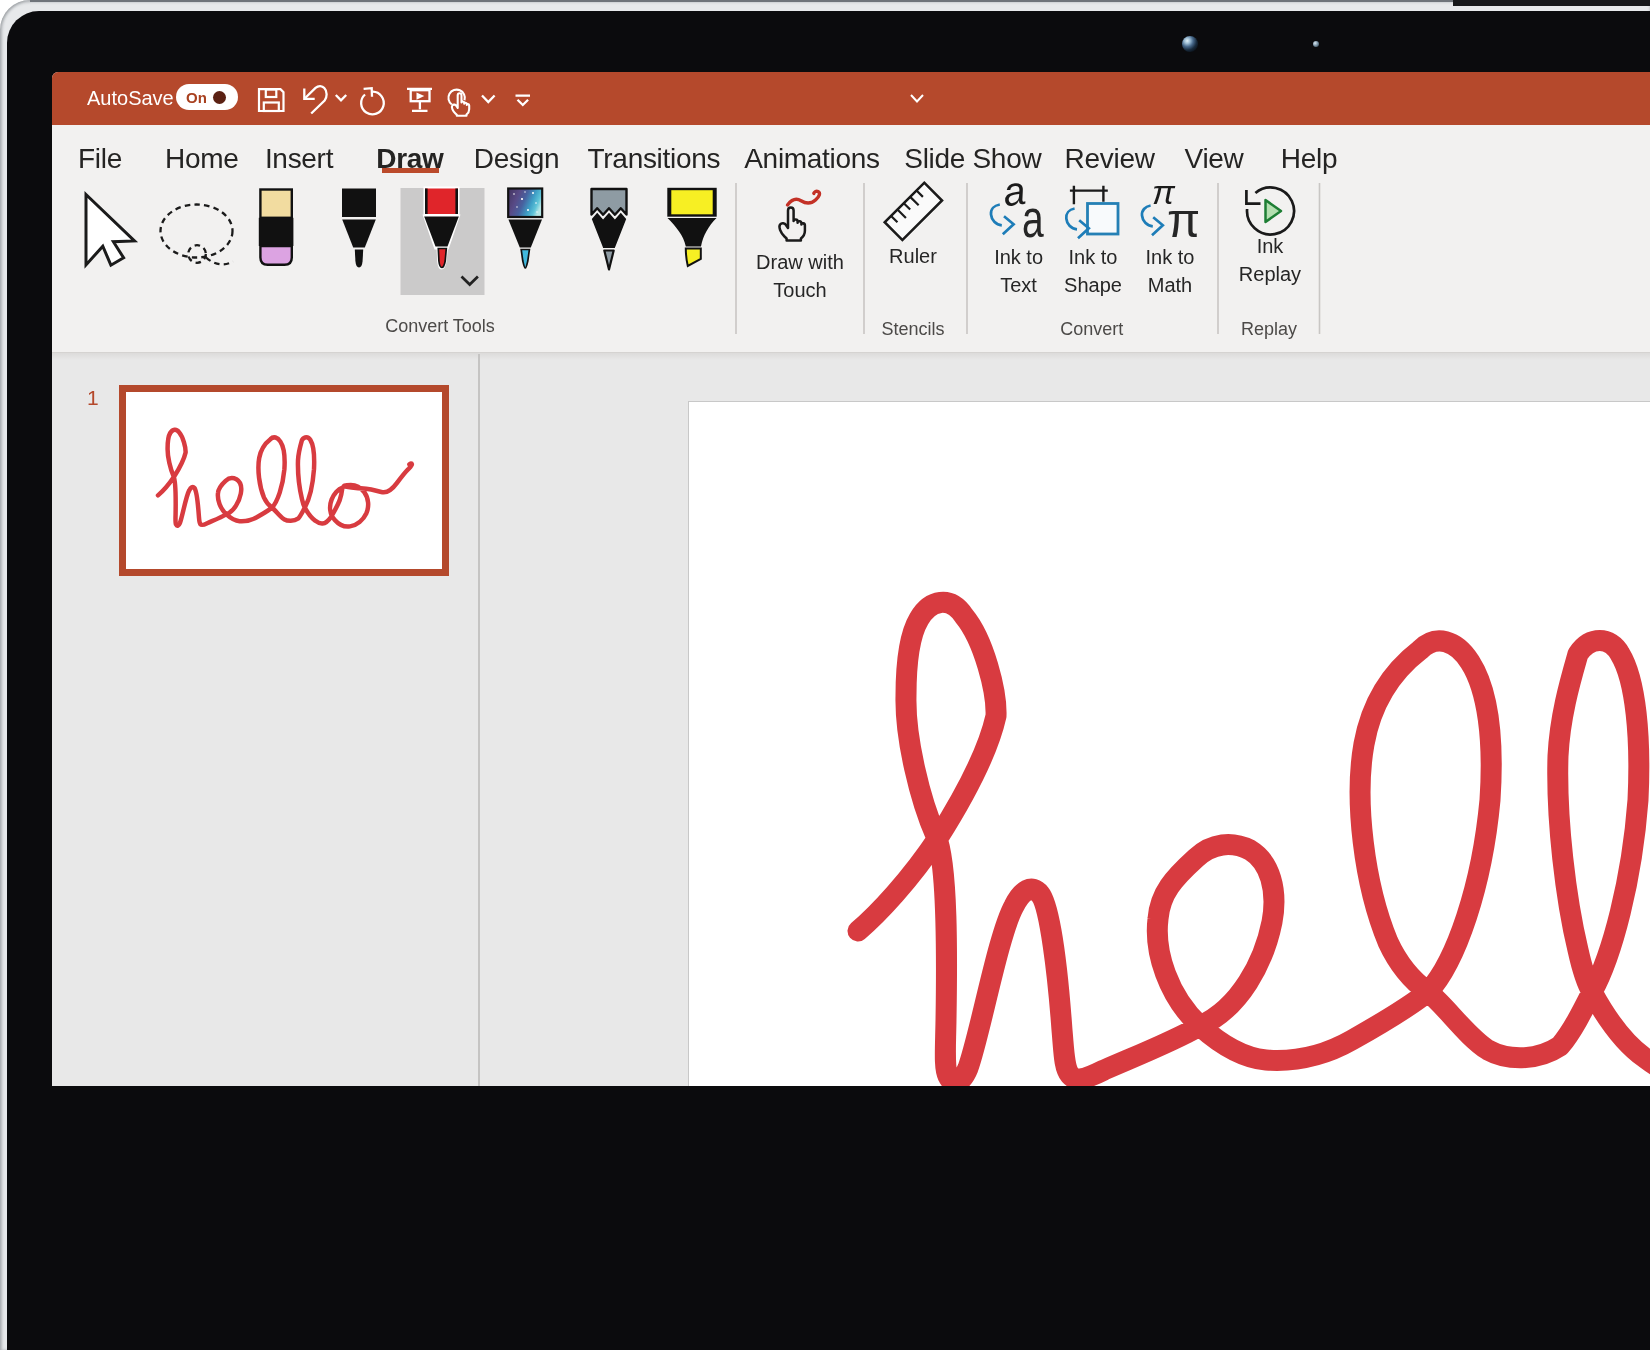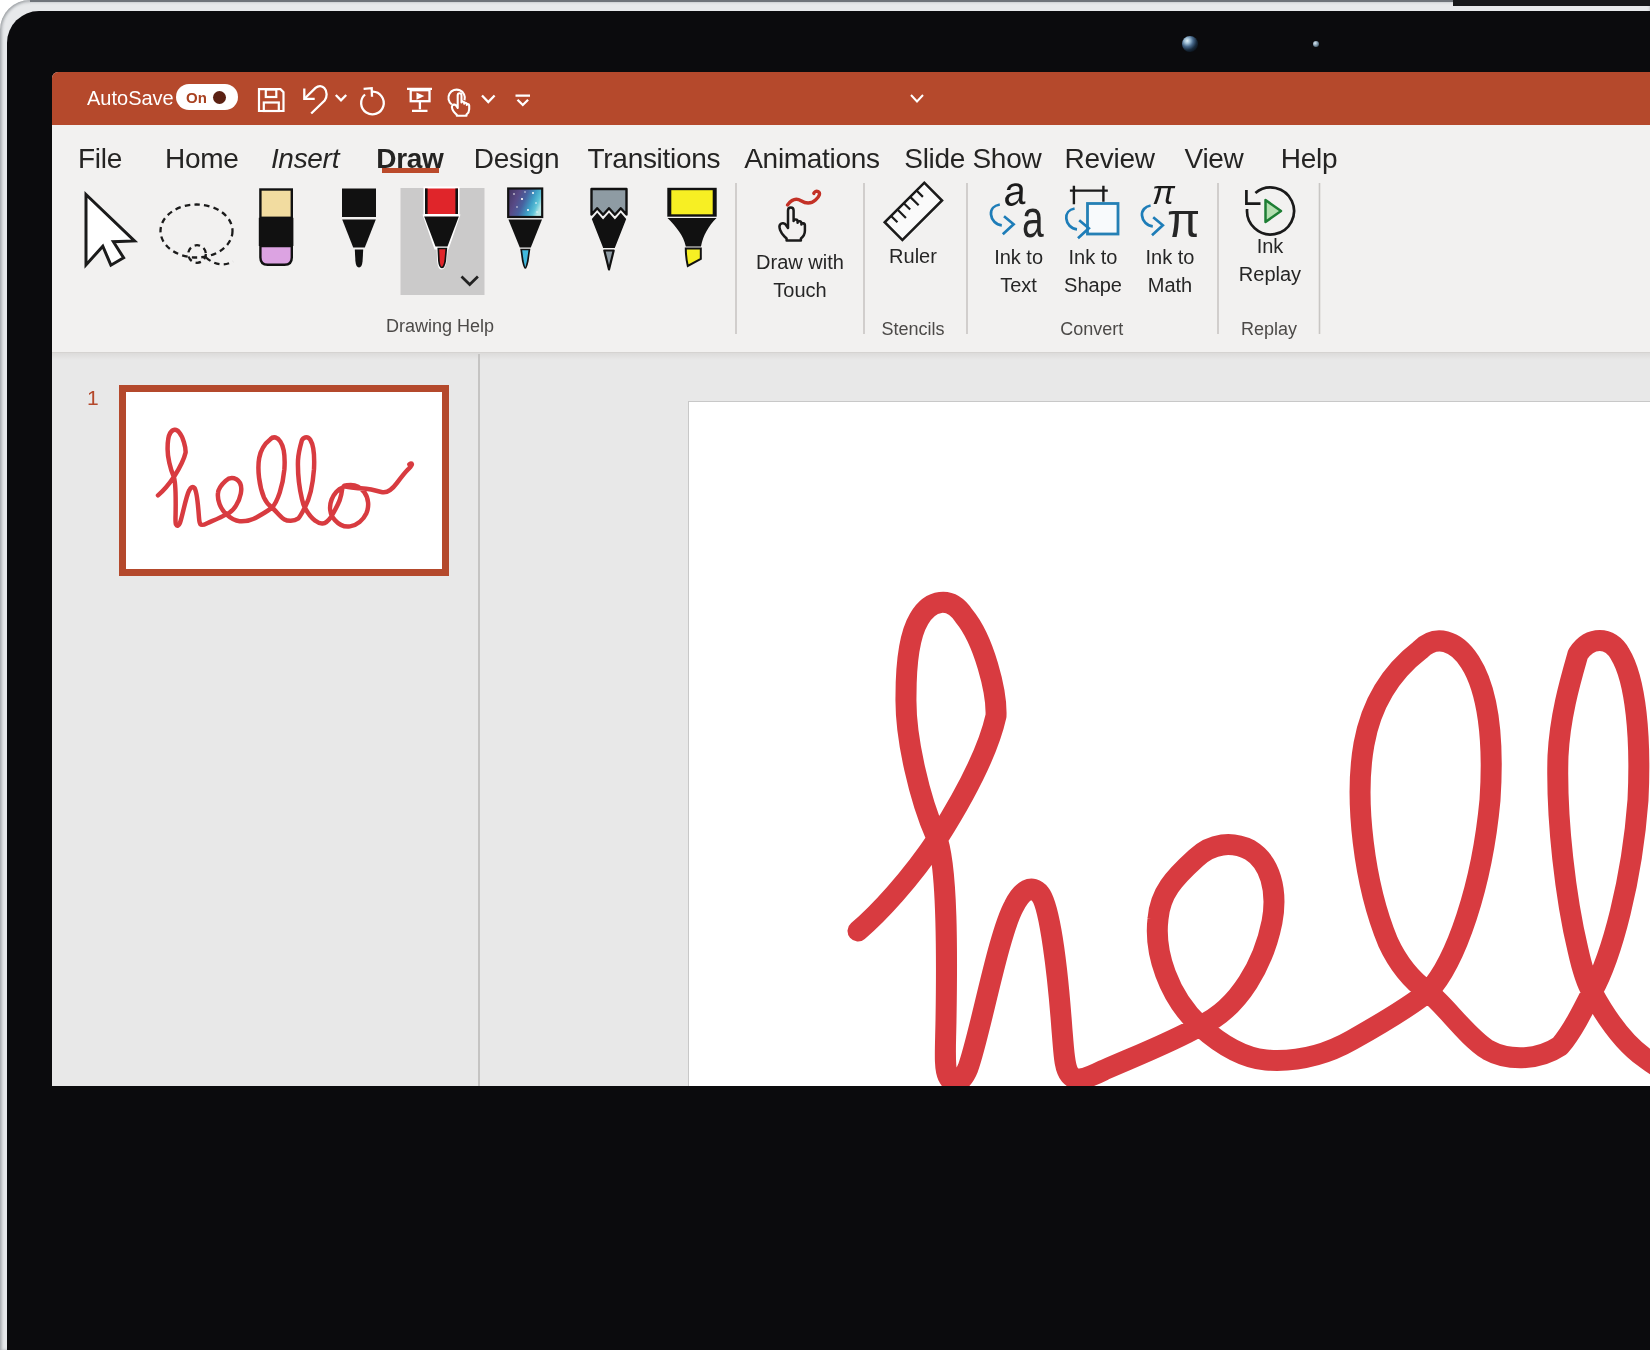--- a/index.html
+++ b/index.html
@@ -95,21 +95,21 @@
 
     <path d="M 515.5 95.7 L 530 95.7 M 517.5 99.8 L 522.8 105 L 528.1 99.8" stroke-width="2.3"></path>
   </svg>
   <svg style="left:855px;top:20px;" width="20" height="14" viewBox="0 0 20 14" fill="none" stroke="#fff" stroke-width="2">
     <path d="M 4 3 L 10 9.5 L 16 3"></path>
   </svg>
 
   <div class="abs" id="ribbon"></div>
   <div class="tab" style="left:48px;">File</div>
   <div class="tab" style="left:149.8px;">Home</div>
-  <div class="tab" style="left:253px;font-style:italic;">Insert</div>
+  <div class="tab" style="left:247px;">Insert</div>
   <div class="tab" style="left:357.9px;font-weight:bold;">Draw</div>
   <div class="tab" style="left:464.5px;">Design</div>
   <div class="tab" style="left:601.9px;">Transitions</div>
   <div class="tab" style="left:760px;">Animations</div>
   <div class="tab" style="left:920.8px;">Slide Show</div>
   <div class="tab" style="left:1057.6px;">Review</div>
   <div class="tab" style="left:1162px;">View</div>
   <div class="tab" style="left:1257px;">Help</div>
   <div class="abs" id="drawline"></div>
 
@@ -233,21 +233,21 @@
       <line x1="1319.5" y1="183" x2="1319.5" y2="334"></line>
     </g>
   </svg>
 
   <div class="ilabel" style="left:748px;top:175.5px;">Draw with<br>Touch</div>
   <div class="ilabel" style="left:861px;top:169.5px;">Ruler</div>
   <div class="ilabel" style="left:966.6px;top:171px;">Ink to<br>Text</div>
   <div class="ilabel" style="left:1041px;top:171px;">Ink to<br>Shape</div>
   <div class="ilabel" style="left:1118px;top:171px;">Ink to<br>Math</div>
   <div class="ilabel" style="left:1218px;top:160px;">Ink<br>Replay</div>
-  <div class="glabel" style="left:388px;top:244px;">Drawing Help</div>
+  <div class="glabel" style="left:388px;top:244px;">Convert Tools</div>
   <div class="glabel" style="left:861px;top:247px;">Stencils</div>
   <div class="glabel" style="left:1039.7px;top:247px;">Convert</div>
   <div class="glabel" style="left:1217px;top:247px;">Replay</div>
 
   <div class="abs" id="canvtop"></div>
   <div class="abs" id="paneldiv"></div>
   <div class="abs" id="slidenum">1</div>
   <svg width="0" height="0" style="position:absolute;">
     <defs>
       <path id="hellopath" d="M 858 931

